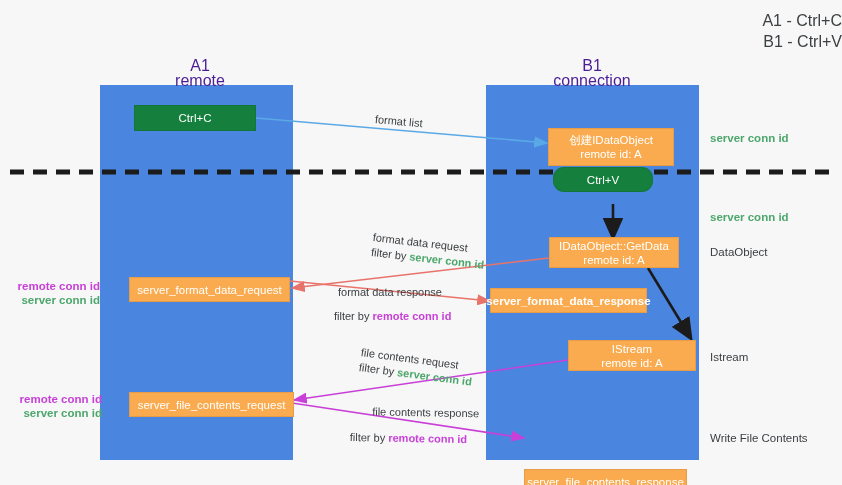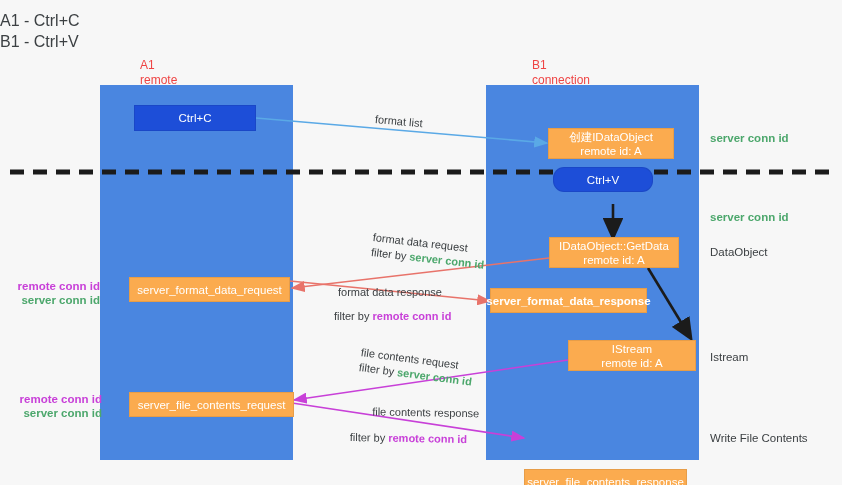--- a/index.html
+++ b/index.html
@@ -9,45 +9,45 @@
     font-family:"Liberation Sans", sans-serif;
     position:relative;
     overflow:hidden;
     color:#3c4043;
   }
   #canvas{position:absolute;left:0;top:0;width:842px;height:485px;}
   .abs{position:absolute;}
 
   
   .title{
-    width:842px;text-align:left;top:10px;left:0;
+    width:842px;text-align:right;top:10px;left:0;
     font-size:16px;line-height:21px;color:#3c4043;
     white-space:pre-line;
   }
 
   
   .lane-head{
-    text-align:left;font-size:12px;line-height:15px;
-    color:#ef4444;white-space:pre-line;
+    text-align:center;font-size:16px;line-height:15px;
+    color:#4c1d95;white-space:pre-line;
   }
 
   
   .lane{
     background:#4a86e0;
   }
 
   
   .node{
     box-sizing:border-box;
     display:flex;align-items:center;justify-content:center;
     text-align:center;color:#ffffff;font-size:11.5px;line-height:14px;
     white-space:pre-line;
     border:1px solid rgba(0,0,0,.08);
   }
-  .node.green{background:#1d4ed8;}
+  .node.green{background:#15803d;}
   .node.orange{background:#fbab4f;}
 
   
   .lbl{font-size:11.5px;line-height:14px;white-space:pre-line;}
   .green-t{color:#4ca76c;font-weight:bold;}
   .pink-t{color:#c840d8;font-weight:bold;}
   .plain-t{color:#3c4043;}
 
   .edge-lbl{font-size:11px;line-height:15px;color:#3c4043;white-space:nowrap;}
   .edge-lbl .em{font-weight:bold;}
@@ -98,21 +98,21 @@
 
     <line x1="290" y1="281" x2="490" y2="301" stroke="#e8736a" stroke-width="1.6" marker-end="url(#ah-red)"></line>
 
     <line x1="568" y1="360" x2="294" y2="400" stroke="#c840d8" stroke-width="1.6" marker-end="url(#ah-mag)"></line>
 
     <line x1="292" y1="403" x2="524" y2="438" stroke="#c840d8" stroke-width="1.6" marker-end="url(#ah-mag)"></line>
   </svg>
 
   <div class="abs node green" style="left:134px;top:105px;width:122px;height:26px;">Ctrl+C</div>
 
-  <div class="abs node orange" style="left:548px;top:128px;width:126px;height:31px;">创建IDataObject
+  <div class="abs node orange" style="left:548px;top:128px;width:126px;height:38px;">创建IDataObject
 remote id: A</div>
 
   <div class="abs node green" style="left:553px;top:167px;width:100px;height:25px;border-radius:11px;">Ctrl+V</div>
 
   <div class="abs node orange" style="left:549px;top:237px;width:130px;height:31px;">IDataObject::GetData
 remote id: A</div>
 
   <div class="abs node orange" style="left:129px;top:277px;width:161px;height:25px;">server_format_data_request</div>
 
   <div class="abs node orange" style="left:490px;top:288px;width:157px;height:25px;font-weight:bold;">server_format_data_response</div>

